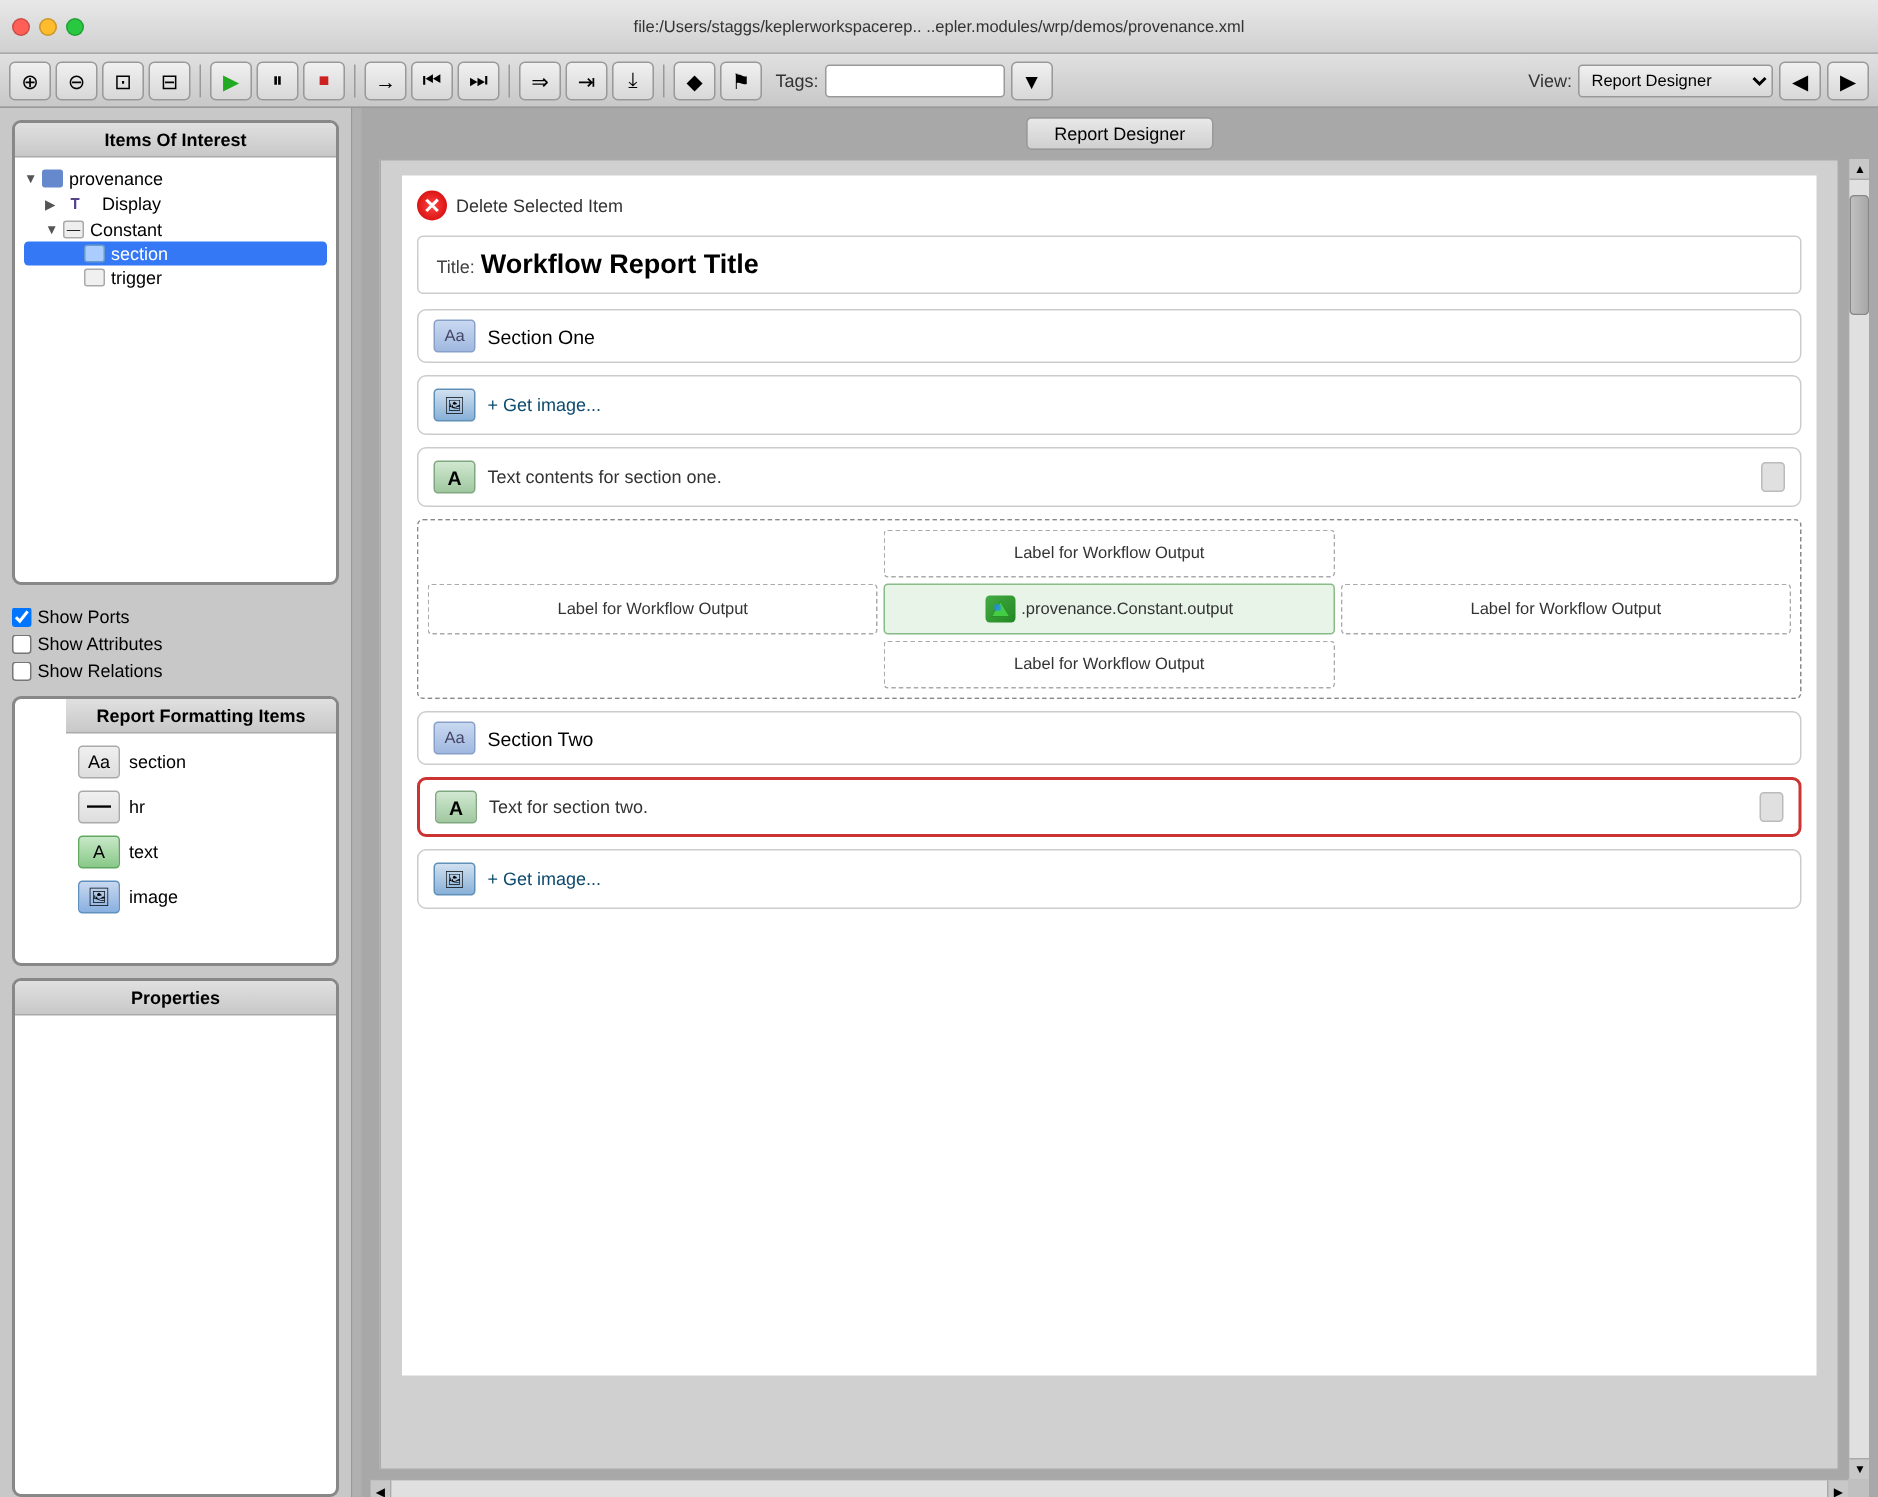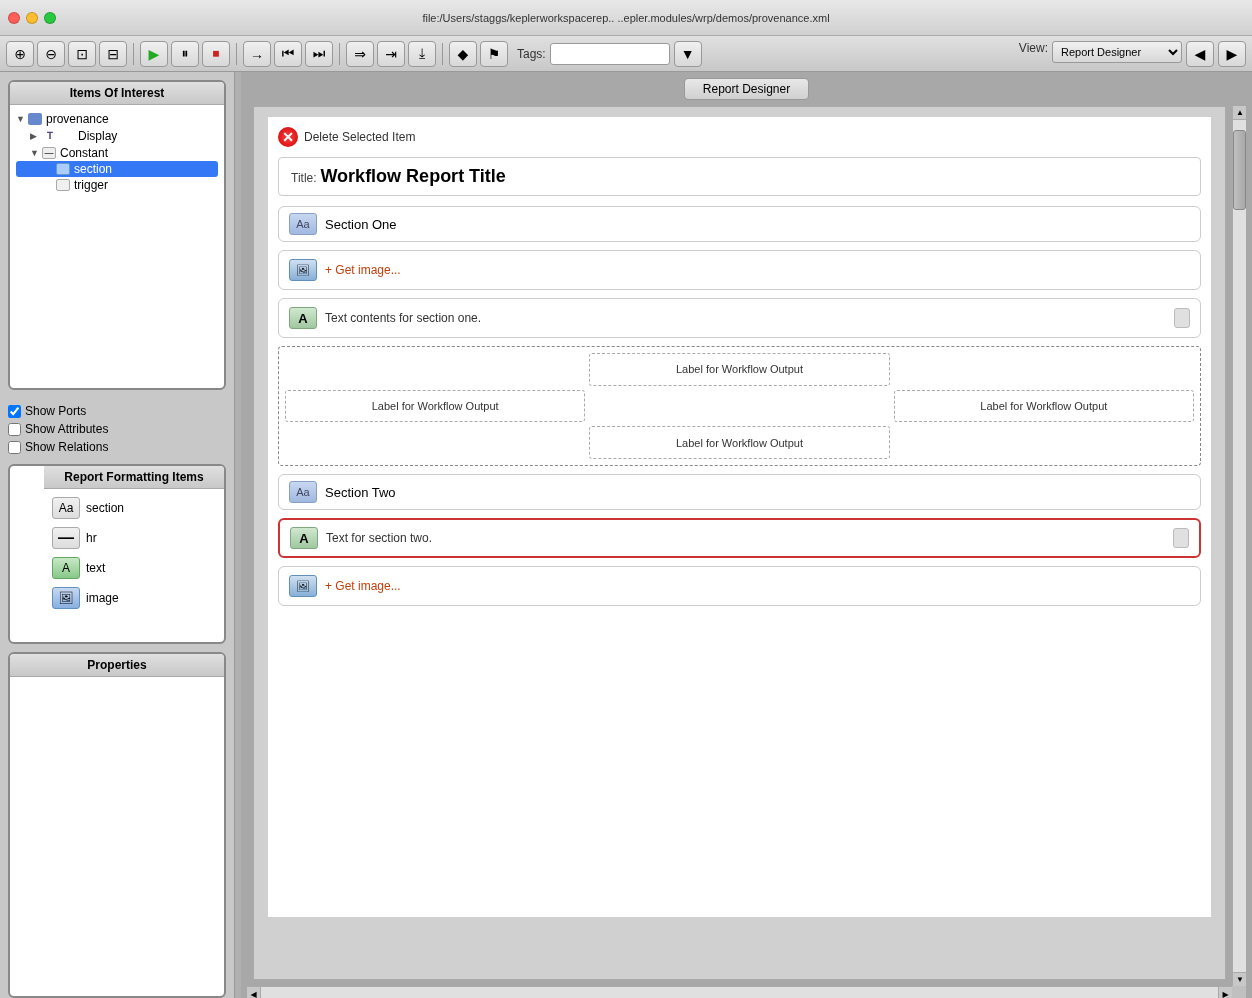--- a/index.html
+++ b/index.html
@@ -69,21 +69,21 @@
     .tags-label { font-size: 12px; color: #333; }
     .tags-input {
       width: 120px; height: 22px;
       border: 1px solid #999;
       border-radius: 3px;
       background: white;
       padding: 0 4px;
     }
     .view-area {
       margin-left: auto;
-      display: flex; gap: 4px;
+      display: flex; align-items: center; gap: 4px;
     }
     .view-label { font-size: 12px; color: #333; }
     .view-select {
       height: 22px;
       border: 1px solid #999;
       border-radius: 3px;
       background: linear-gradient(to bottom, #f0f0f0, #d8d8d8);
       padding: 0 4px;
       font-size: 11px;
       min-width: 130px;
@@ -331,21 +331,21 @@
       font-size: 11px;
     }
     .image-icon {
       width: 28px; height: 22px;
       background: linear-gradient(to bottom, #d0e0f0, #88b0d8);
       border: 1px solid #6090b8;
       border-radius: 3px;
       display: flex; align-items: center; justify-content: center;
       font-size: 11px;
     }
-    .get-image-text { color: #c2410c; font-size: 12px; }
+    .get-image-text { color: #0c4a6e; font-size: 12px; }
     .content-text { font-size: 12px; color: #333; flex: 1; }
     .scrollbar-indicator {
       width: 16px;
       background: #e0e0e0;
       border: 1px solid #bbb;
       border-radius: 3px;
       height: 20px;
       margin-left: auto;
     }
 
@@ -559,21 +559,21 @@
 
         <div class="tree-item" style="padding-left:0px">
           <span class="tree-expander">▼</span>
           <span class="tree-icon" style="background:#6688cc;border-radius:2px;width:14px;height:12px;"></span>
           <span style="font-size:12px;margin-left:2px;">provenance</span>
         </div>
 
         <div class="tree-item" style="padding-left:14px">
           <span class="tree-expander">▶</span>
           <span class="tree-icon" style="font-size:10px;color:#554488;">𝐓</span>
-          <span style="font-size:12px;margin-left:18px;">Display</span>
+          <span style="font-size:12px;margin-left:8px;">Display</span>
         </div>
 
         <div class="tree-item" style="padding-left:14px">
           <span class="tree-expander">▼</span>
           <span class="tree-icon" style="font-size:9px;border:1px solid #aaa;border-radius:2px;width:14px;height:12px;display:flex;align-items:center;justify-content:center;background:#eee;">—</span>
           <span style="font-size:12px;margin-left:2px;">Constant</span>
         </div>
 
         <div class="tree-item selected" style="padding-left:28px">
           <span class="tree-expander" style="color:transparent">·</span>
@@ -675,20 +675,29 @@
 
             <div style="grid-column:1;grid-row:1;border:1px dashed transparent;"></div>
             <div class="wf-cell wf-top-label">
               <span>Label for Workflow Output</span>
             </div>
             <div style="grid-column:3;grid-row:1;border:1px dashed transparent;"></div>
 
             <div class="wf-cell wf-left-label">
               <span>Label for Workflow Output</span>
             </div>
+            <div class="wf-cell wf-center wf-cell-provenance">
+              <div class="prov-icon">
+                <svg width="14" height="12" viewBox="0 0 14 12">
+                  <polygon points="7,1 13,11 1,11" fill="#44cc44" stroke="#228822" stroke-width="0.5"></polygon>
+                  <polygon points="3,3 7,3 7,7 3,7" fill="#2288ff" opacity="0.8"></polygon>
+                </svg>
+              </div>
+              <span>.provenance.Constant.output</span>
+            </div>
             <div class="wf-cell wf-right-label">
               <span>Label for Workflow Output</span>
             </div>
 
             <div style="grid-column:1;grid-row:3;border:1px dashed transparent;"></div>
             <div class="wf-cell wf-bottom-label">
               <span>Label for Workflow Output</span>
             </div>
             <div style="grid-column:3;grid-row:3;border:1px dashed transparent;"></div>
           </div>

